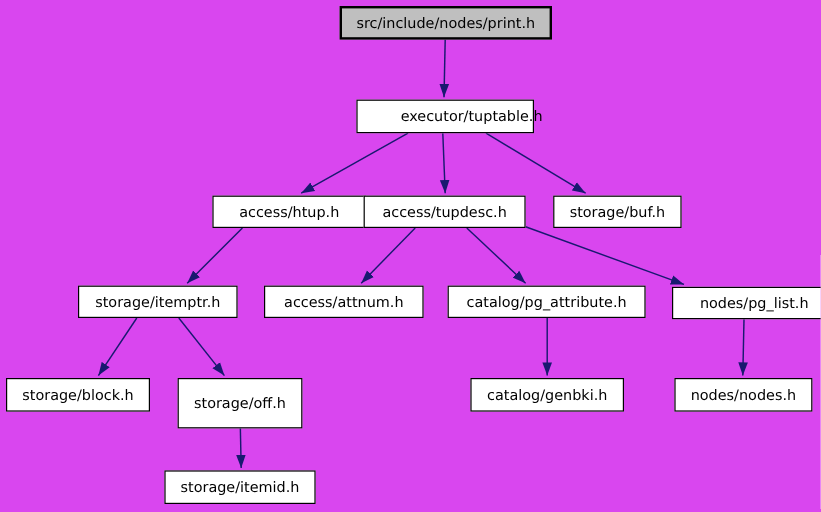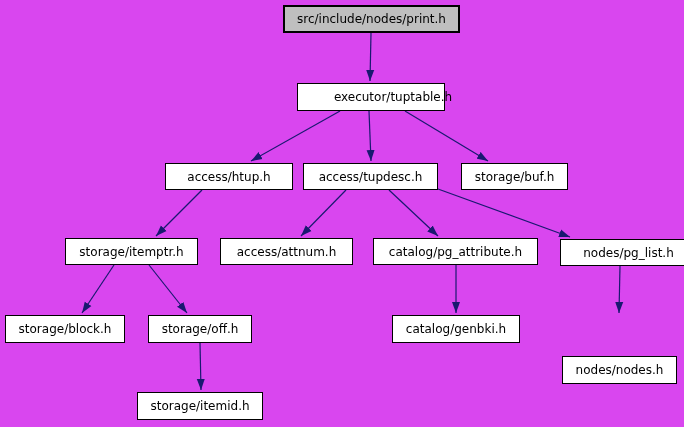--- a/index.html
+++ b/index.html
@@ -66,37 +66,37 @@
     <line x1="149" y1="265" x2="187" y2="313" stroke-width="1.2" marker-end="url(#arrowhead)" stroke="#191970"></line>
     <line x1="200" y1="343" x2="201" y2="390" stroke-width="1.2" marker-end="url(#arrowhead)" stroke="#191970"></line>
     <line x1="456" y1="265" x2="456" y2="313" stroke-width="1.2" marker-end="url(#arrowhead)" stroke="#191970"></line>
     <line x1="620" y1="266" x2="619" y2="313" stroke-width="1.2" marker-end="url(#arrowhead)" stroke="#191970"></line>
   </svg>
 
   <div class="node root" style="left:283px; top:5px;   width:177px; height:28px;">src/include/nodes/print.h</div>
 
   <div class="node" style="left:297px; top:83px;  width:148px; height:28px;padding-left:44px;">executor/tuptable.h</div>
 
-  <div class="node" style="left:165px; top:163px; width:128px; height:27px;">access/htup.h</div>
+  <div class="node" style="left:177px; top:163px; width:128px; height:27px;">access/htup.h</div>
 
   <div class="node" style="left:303px; top:163px; width:135px; height:27px;">access/tupdesc.h</div>
 
   <div class="node" style="left:461px; top:163px; width:107px; height:27px;">storage/buf.h</div>
 
   <div class="node" style="left:65px;  top:238px; width:133px; height:27px;">storage/itemptr.h</div>
 
   <div class="node" style="left:220px; top:238px; width:133px; height:27px;">access/attnum.h</div>
 
   <div class="node" style="left:373px; top:238px; width:165px; height:27px;">catalog/pg_attribute.h</div>
 
   <div class="node" style="left:560px; top:239px; width:137px; height:27px;">nodes/pg_list.h</div>
 
   <div class="node" style="left:5px;   top:315px; width:120px; height:28px;">storage/block.h</div>
 
-  <div class="node" style="left:148px; top:315px; width:104px; height:28px;">storage/off.h</div>
+  <div class="node" style="left:148px; top:315px; width:104px; height:42px;">storage/off.h</div>
 
   <div class="node" style="left:392px; top:315px; width:128px; height:28px;">catalog/genbki.h</div>
 
-  <div class="node" style="left:562px; top:315px; width:115px; height:28px;margin-top:41px;">nodes/nodes.h</div>
+  <div class="node" style="left:562px; top:315px; width:115px; height:28px;">nodes/nodes.h</div>
 
   <div class="node" style="left:137px; top:392px; width:126px; height:28px;">storage/itemid.h</div>
 
 </div>
 
 </body></html>

